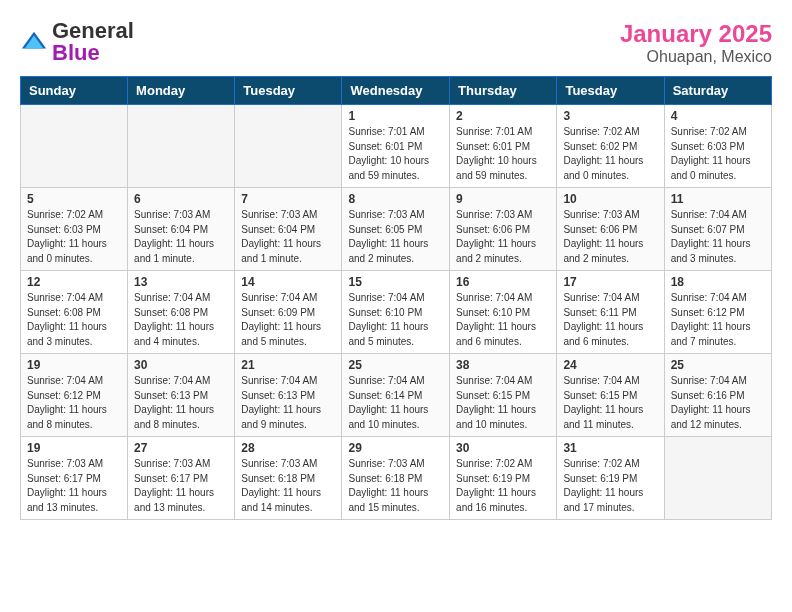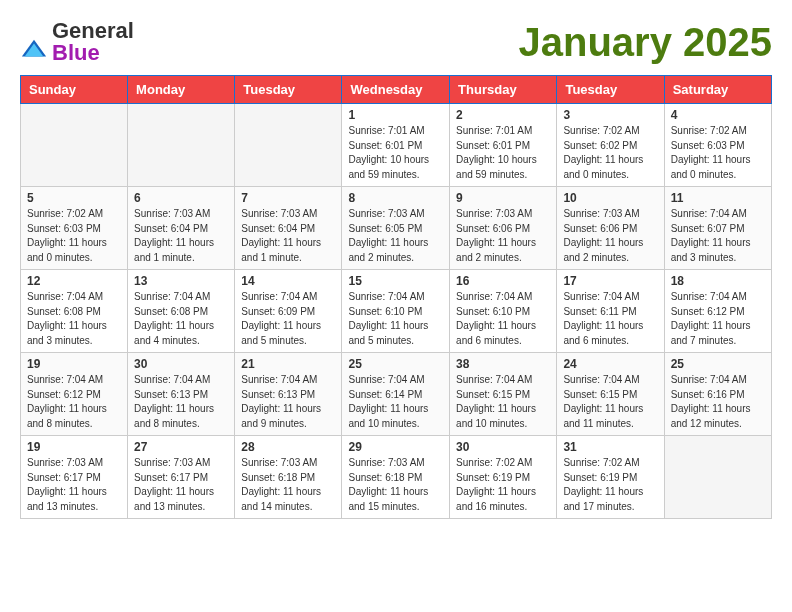--- a/index.html
+++ b/index.html
@@ -11,53 +11,53 @@
       padding: 20px;
     }
     .header {
       display: flex;
       justify-content: space-between;
       align-items: flex-start;
       margin-bottom: 10px;
     }
     .logo {
       display: flex;
-      align-items: flex-end;
+      align-items: center;
       gap: 4px;
     }
     .logo-text {
       font-size: 22px;
       font-weight: bold;
       line-height: 1;
     }
     .logo-general { color: #333; }
     .logo-blue { color: #a21caf; }
     .logo-icon {
       width: 28px;
       height: 28px;
     }
     .title-block {
       text-align: right;
     }
     .month-year {
-      font-size: 40px;
+      font-size: 24px;
       font-weight: bold;
-      color: #4d7c0f;
+      color: #ec4899;
     }
     .location {
       font-size: 16px;
       color: #555;
     }
     .calendar {
       width: 100%;
       border-collapse: collapse;
       border: 1px solid #ccc;
     }
     .calendar th {
-      background: #ef4444;
+      background: #0c4a6e;
       color: #fff;
       text-align: left;
       padding: 6px 8px;
       font-size: 13px;
       border: 1px solid #1a6ecf;
     }
     .calendar td {
       vertical-align: top;
       border: 1px solid #ccc;
       padding: 4px 6px;
@@ -98,20 +98,21 @@
     </svg>
     <div>
       <div class="logo-text">
         <span class="logo-general">General</span><br>
         <span class="logo-blue">Blue</span>
       </div>
     </div>
   </div>
   <div class="title-block">
     <div class="month-year">January 2025</div>
+    <div class="location">Ohuapan, Mexico</div>
   </div>
 </div>
 
 <table class="calendar">
   <thead>
     <tr>
     <th>Sunday</th>
         <th>Monday</th>
         <th>Tuesday</th>
         <th>Wednesday</th>

